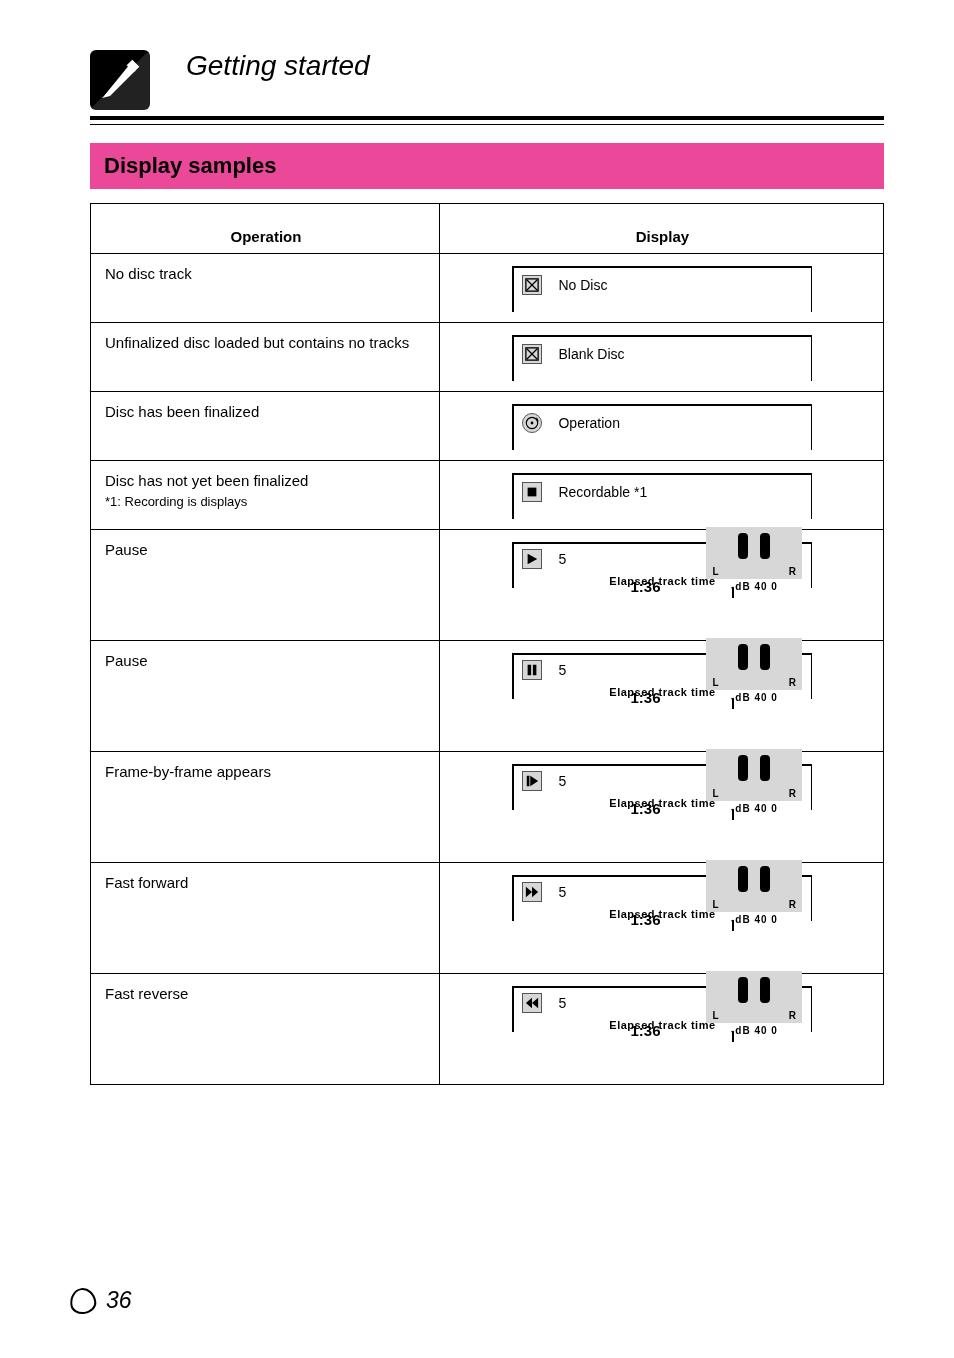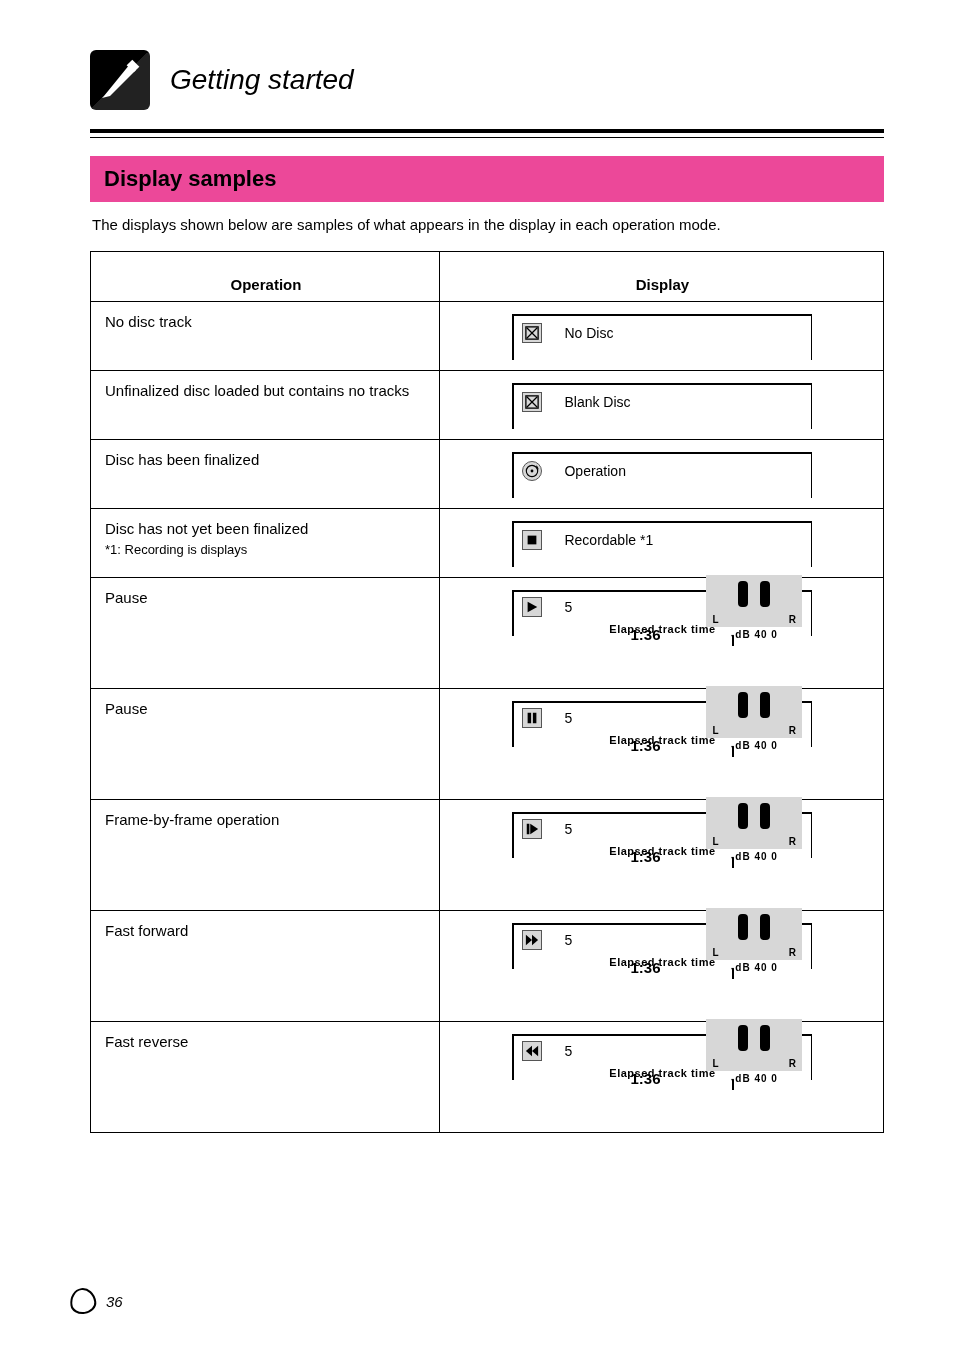--- a/index.html
+++ b/index.html
@@ -9,23 +9,23 @@
     background: #fff;
     font-family: Arial, Helvetica, sans-serif;
     color: #000;
     position: relative;
   }
   .page {
     padding: 50px 70px 40px 90px;
   }
   .header-row {
     display: flex;
-    align-items: center;
-    gap: 20px;
-    margin-bottom: 19px;
+    align-items: flex-start;
+    gap: 36px;
+    margin-bottom: 6px;
   }
   .pencil-box {
     width: 60px; height: 60px;
     border-radius: 6px;
     background: linear-gradient(135deg,#000 0 50%,#222 50% 100%);
     display:flex;align-items:center;justify-content:center;
     flex:0 0 auto;
   }
   .pencil-box svg { width:48px;height:48px; }
   .header-title {
@@ -84,21 +84,21 @@
   }
   .disp .frame-l, .disp .frame-r {
     position:absolute;top:0;height:46px;width:1.5px;background:#000;
   }
   .disp .frame-l { left:0; }
   .disp .frame-r { right:0; }
   .disp .topbar {
     position:absolute;left:0;top:0;height:1.5px;width:100%;background:#000;
   }
   .disp-row1 {
-    display:flex;align-items:center;gap:22px;
+    display:flex;align-items:center;gap:16px;
     padding:6px 10px 2px 10px;
     position:relative;z-index:1;
     height:30px;
   }
   .ico {
     width:20px;height:20px;background:#d7d7d7;border:1px solid #555;
     display:inline-flex;align-items:center;justify-content:center;
     font-size:12px;line-height:1;color:#000;font-weight:bold;
     flex:0 0 auto;
   }
@@ -131,21 +131,21 @@
   .elapsed { font-size:11px;text-align:center;letter-spacing:0.5px;font-weight:bold;margin-top:1px; }
   .disp .rightstack {
     display:flex;flex-direction:column;align-items:center;gap:0;
   }
   .negdb { font-size:10px;font-weight:bold;margin-top:2px;letter-spacing:1px; }
 
   
 
   .page-num {
     position:absolute;left:70px;bottom:44px;
-    display:flex;align-items:center;gap:10px;font-size:15px;font-style:italic;
+    display:flex;align-items:center;gap:10px;font-size:23px;font-style:italic;
   }
   .page-num .circ {
     width:26px;height:26px;border:2px solid #000;border-radius:50% 50% 50% 50%/60% 60% 40% 40%;
     transform:rotate(-8deg);
   }
   
   .ico svg{width:14px;height:14px;fill:#000;}
 </style>
 </head>
 <body>
@@ -160,21 +160,20 @@
           </g>
           <rect x="32" y="6" width="10" height="8" transform="rotate(45 37 10)" fill="#fff"></rect>
         </svg>
     </div>
     <div class="header-title">Getting started</div>
   </div>
   <hr class="hr-thick">
   <hr class="hr-thin">
 
   <div class="section-bar">Display samples</div>
-  <p class="intro">The displays shown below are samples of what appears in the display in each operation mode.</p>
 
   <table class="main">
     <colgroup>
         <col class="left">
         <col class="right">
       </colgroup>
     <thead>
       <tr>
         <th>Operation</th>
         <th>Display</th>
@@ -336,21 +335,21 @@
               <span></span>
               <span style="position:absolute;left:118px;top:36px;font-size:15px;">1:36</span>
               <div class="tick" style="left:220px;"></div>
             </div>
             <div class="elapsed">Elapsed track time</div>
           </div>
         </td>
       </tr>
 
       <tr>
-        <td class="op-desc"><span>Frame-by-frame operation</span></td>
+        <td class="op-desc"><span>Frame-by-frame appears</span></td>
         <td class="disp-cell">
           <div class="disp tall">
             <div class="topbar"></div>
               <div class="frame-l"></div>
               <div class="frame-r"></div>
             <div class="disp-row1">
               <span class="ico">
                 <svg viewBox="0 0 16 16">
                     <rect x="2" y="2" width="3" height="12"></rect>
                     <polygon points="6,2 15,8 6,14"></polygon>

